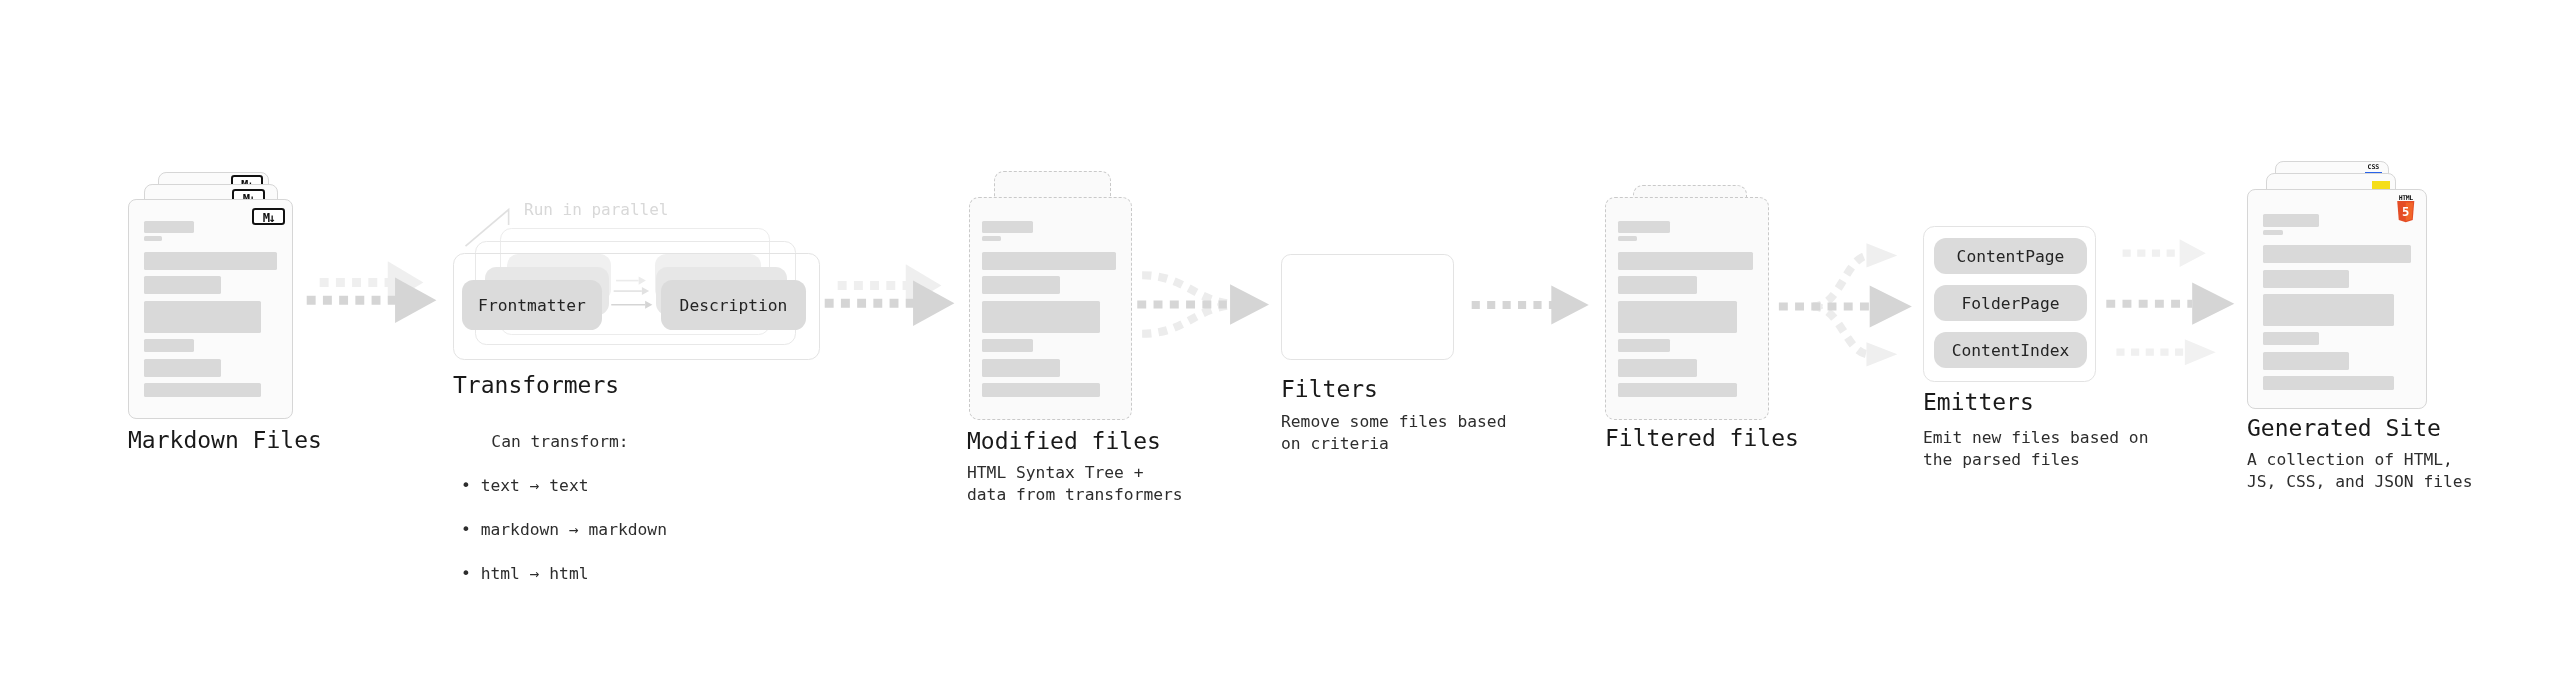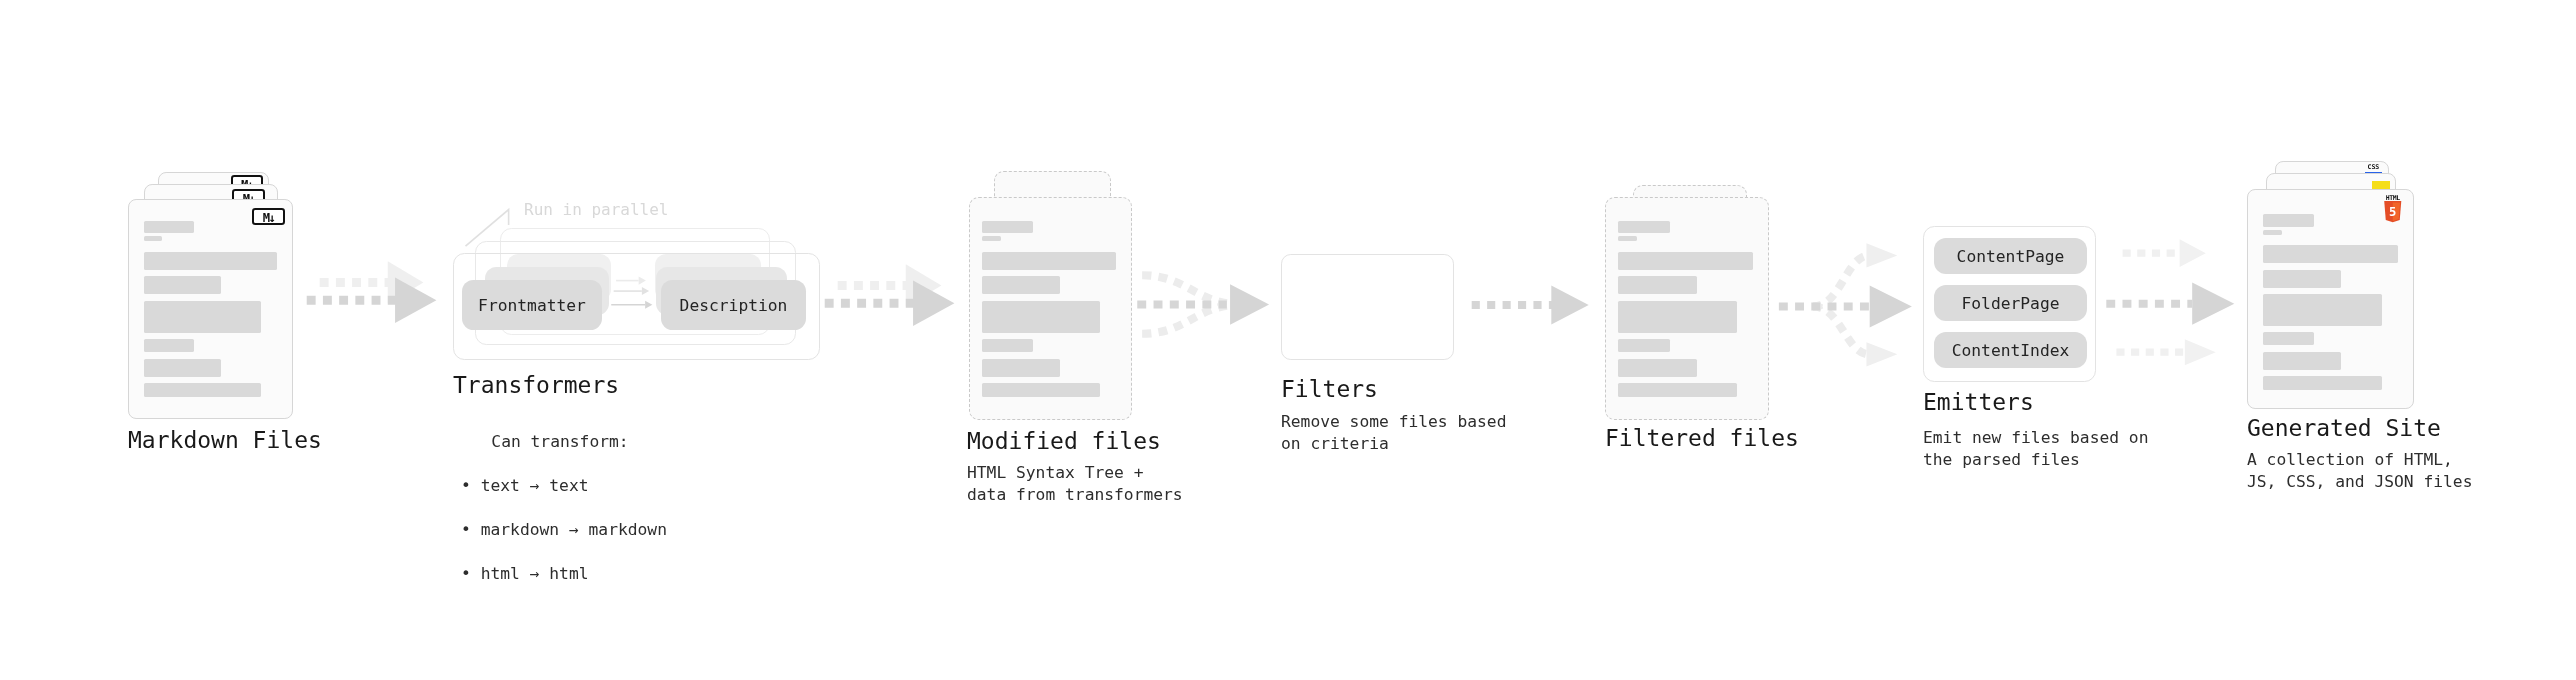--- a/index.html
+++ b/index.html
@@ -238,21 +238,21 @@
 
   <div class="doc" style="left:2275px;top:161px;width:114px;height:203px;">
     <div class="css-badge" style="top:3.3px;right:6.5px;">
       <div class="css-word">CSS</div>
       <div class="css-bar"></div>
     </div>
   </div>
   <div class="doc" style="left:2266px;top:173px;width:130px;height:203px;">
     <div class="js-badge" style="top:6.5px;right:4.9px;"></div>
   </div>
-  <div class="doc" style="left:2247px;top:189px;width:167px;height:220px;">
+  <div class="doc" style="left:2247px;top:189px;width:180px;height:220px;">
     <div class="html5-badge" style="top:4.9px;right:10.6px;">
       <div class="html-word">HTML</div>
       <svg width="19.5" height="22" viewBox="0 0 24 27">
         <path d="M1.5 0 H22.5 L20.6 23.4 L12 26.2 L3.4 23.4 Z" fill="#e44d26"></path>
         <path d="M12 1.8 H21 L19.4 22.2 L12 24.6 Z" fill="#f16529"></path>
         <text x="12" y="19" text-anchor="middle" font-size="15" font-weight="bold" fill="#ffffff" font-family="DejaVu Sans Mono, monospace">5</text>
       </svg>
     </div>
     <div class="bars" style="padding-top:24.4px;">
       <i class="bar b1"></i>

